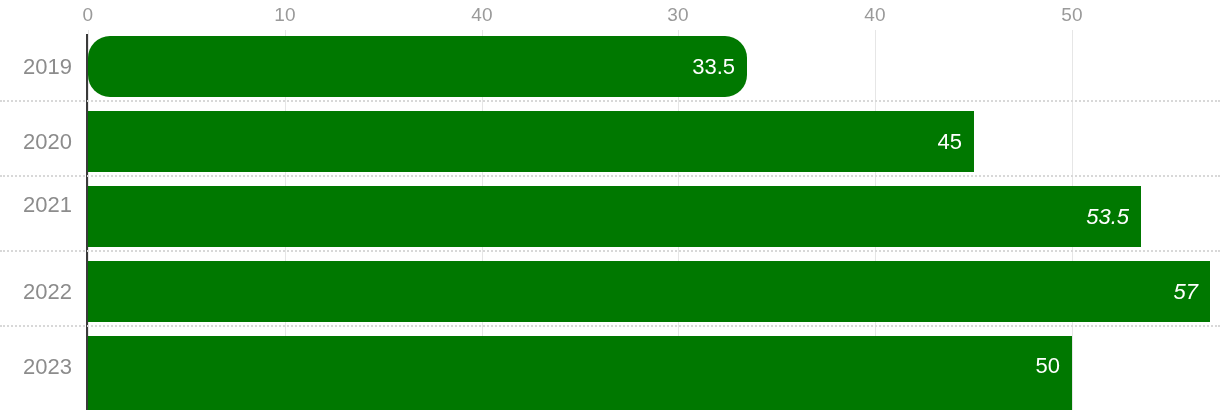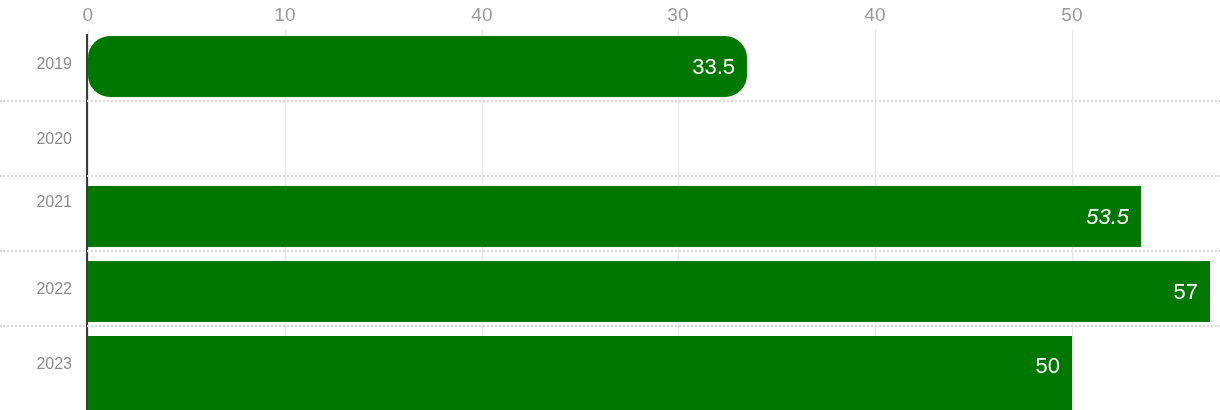--- a/index.html
+++ b/index.html
@@ -72,21 +72,21 @@
   
   .bar-row {
     position: absolute;
     left: 0;
     right: 0;
   }
   .ylabel {
     position: absolute;
     right: 1148px;
     text-align: right;
-    font-size: 16px;
+    font-size: 22px;
     color: #8c8c8c;
     white-space: nowrap;
     line-height: 1;
   }
   .bar {
     position: absolute;
     left: 88px;
     top: 0;
     bottom: 0;
     background: #007800;
@@ -130,34 +130,37 @@
     <div class="bar-row" style="top:36px; height:61px;">
       <span class="ylabel" style="top:20px;">2019</span>
       <div class="bar" style="width:659px;border-radius:22px;">
         <span class="bar-value">33.5</span>
       </div>
     </div>
     <div class="hgrid" style="top:100px;"></div>
 
     <div class="bar-row" style="top:111px; height:61px;">
       <span class="ylabel" style="top:20px;">2020</span>
+      <div class="bar" style="width:886px;">
+        <span class="bar-value">45</span>
+      </div>
     </div>
     <div class="hgrid" style="top:175px;"></div>
 
     <div class="bar-row" style="top:186px; height:61px;">
       <span class="ylabel" style="top:8px;">2021</span>
       <div class="bar" style="width:1053px;font-style:italic;">
         <span class="bar-value">53.5</span>
       </div>
     </div>
     <div class="hgrid" style="top:250px;"></div>
 
     <div class="bar-row" style="top:261px; height:61px;">
       <span class="ylabel" style="top:20px;">2022</span>
-      <div class="bar" style="width:1122px;">
+      <div class="bar" style="width:1122px;font-style:italic;">
         <span class="bar-value">57</span>
       </div>
     </div>
     <div class="hgrid" style="top:325px;"></div>
 
     <div class="bar-row" style="top:336px; height:74px;">
       <span class="ylabel" style="top:20px;">2023</span>
       <div class="bar" style="width:984px;">
         <span class="bar-value" style="padding-bottom:14px;">50</span>
       </div>

